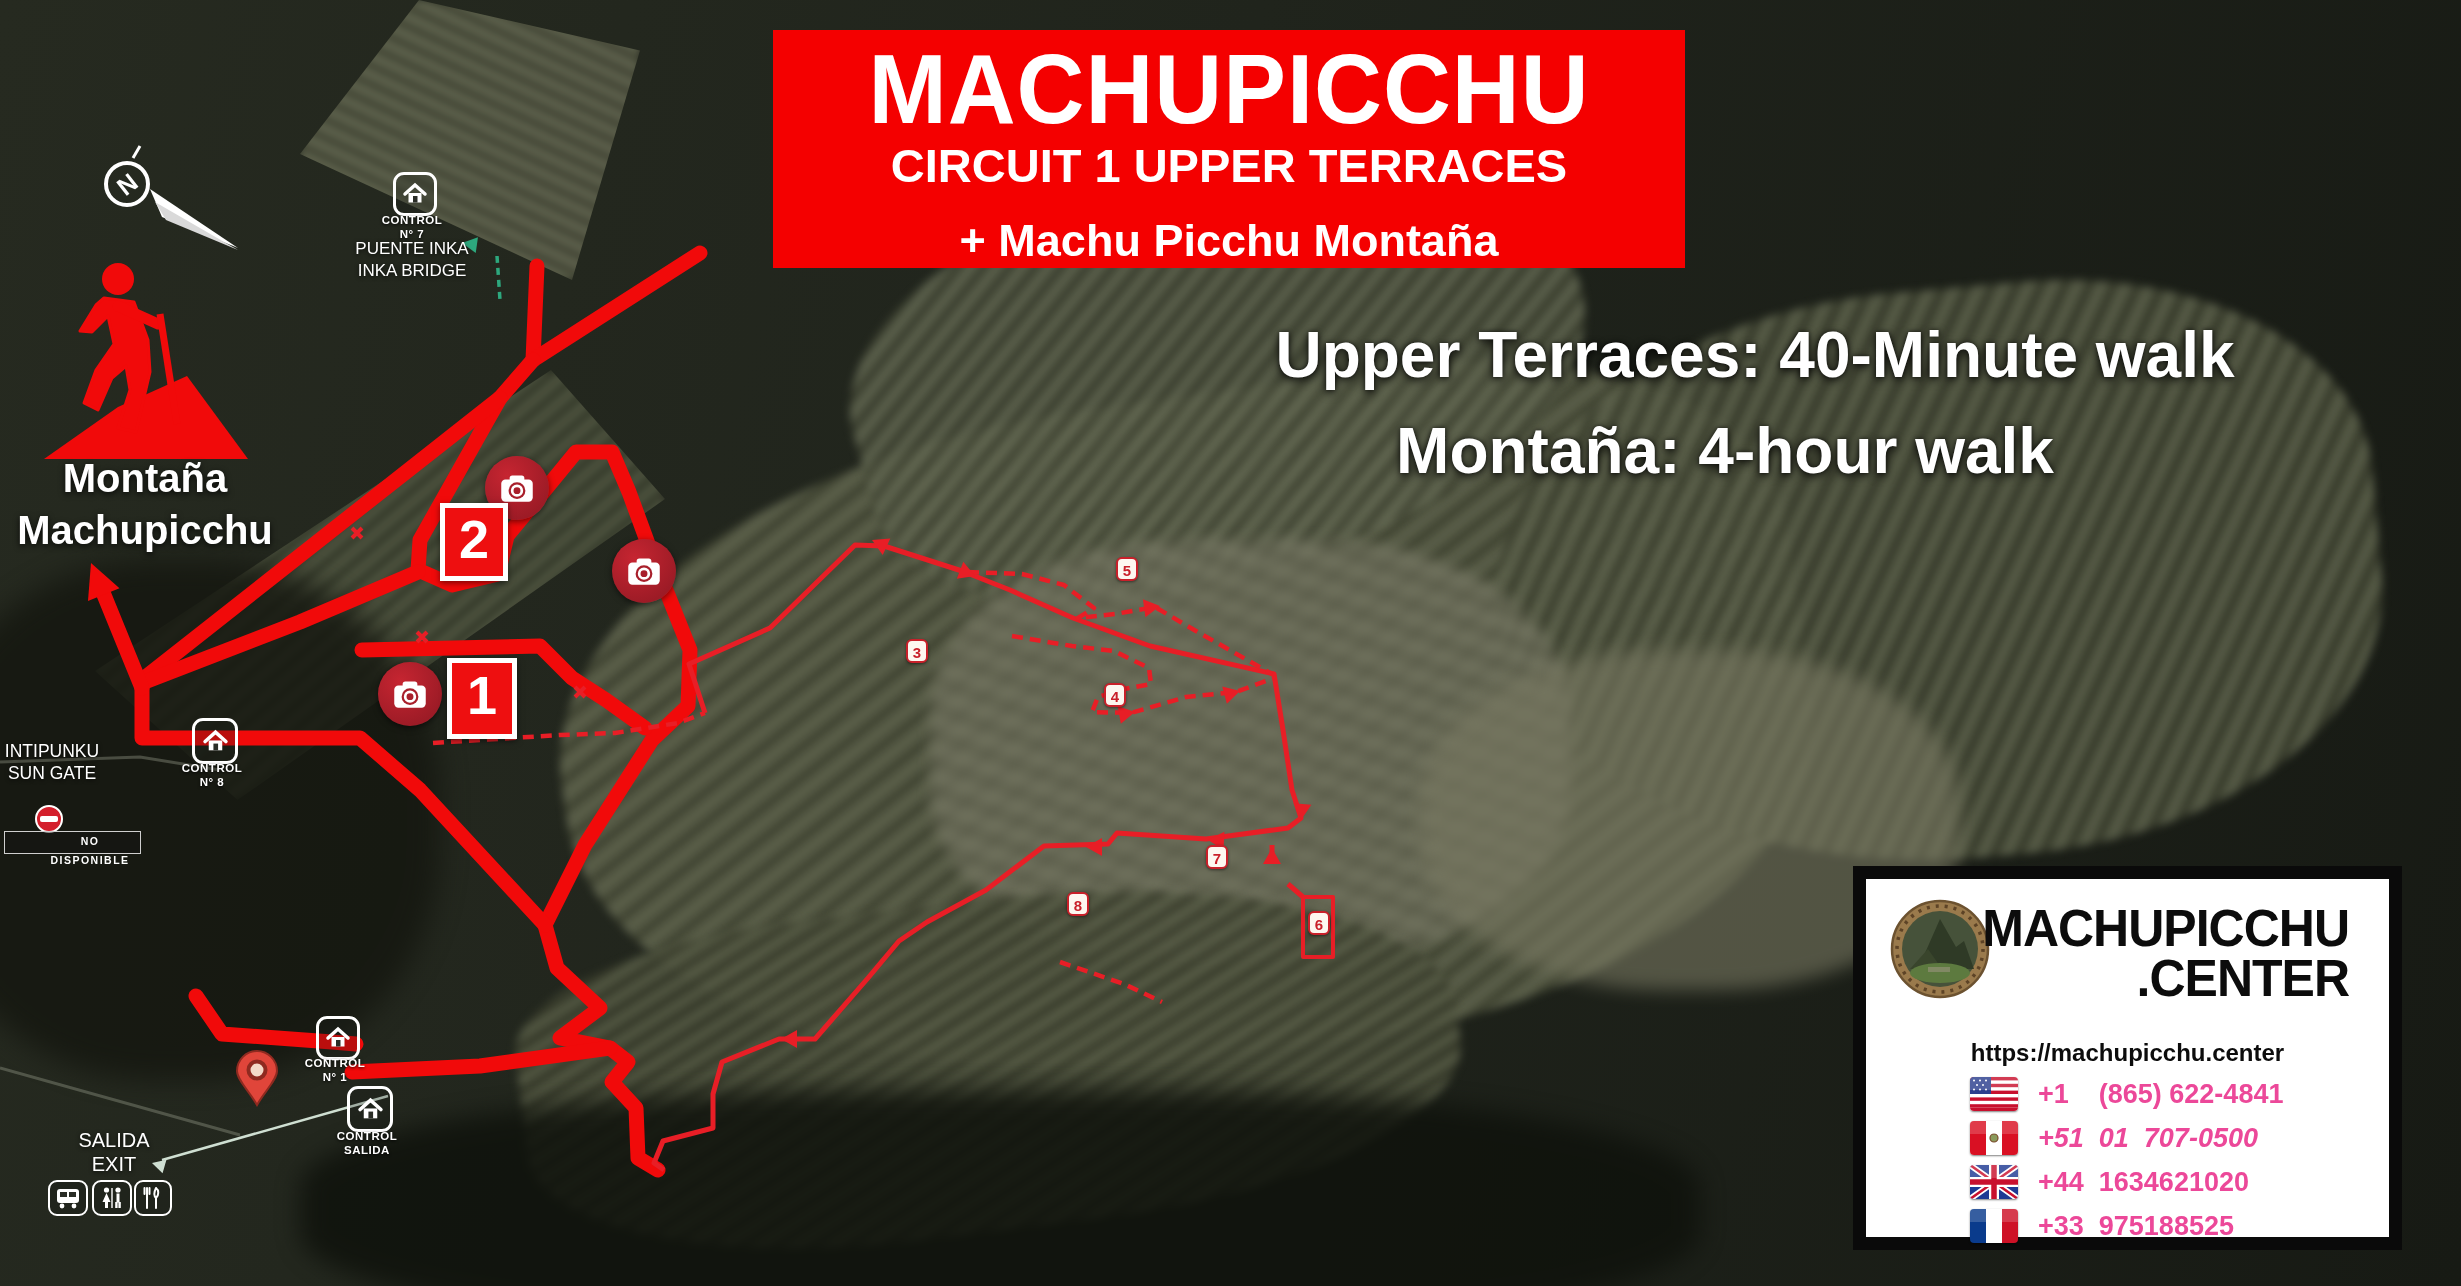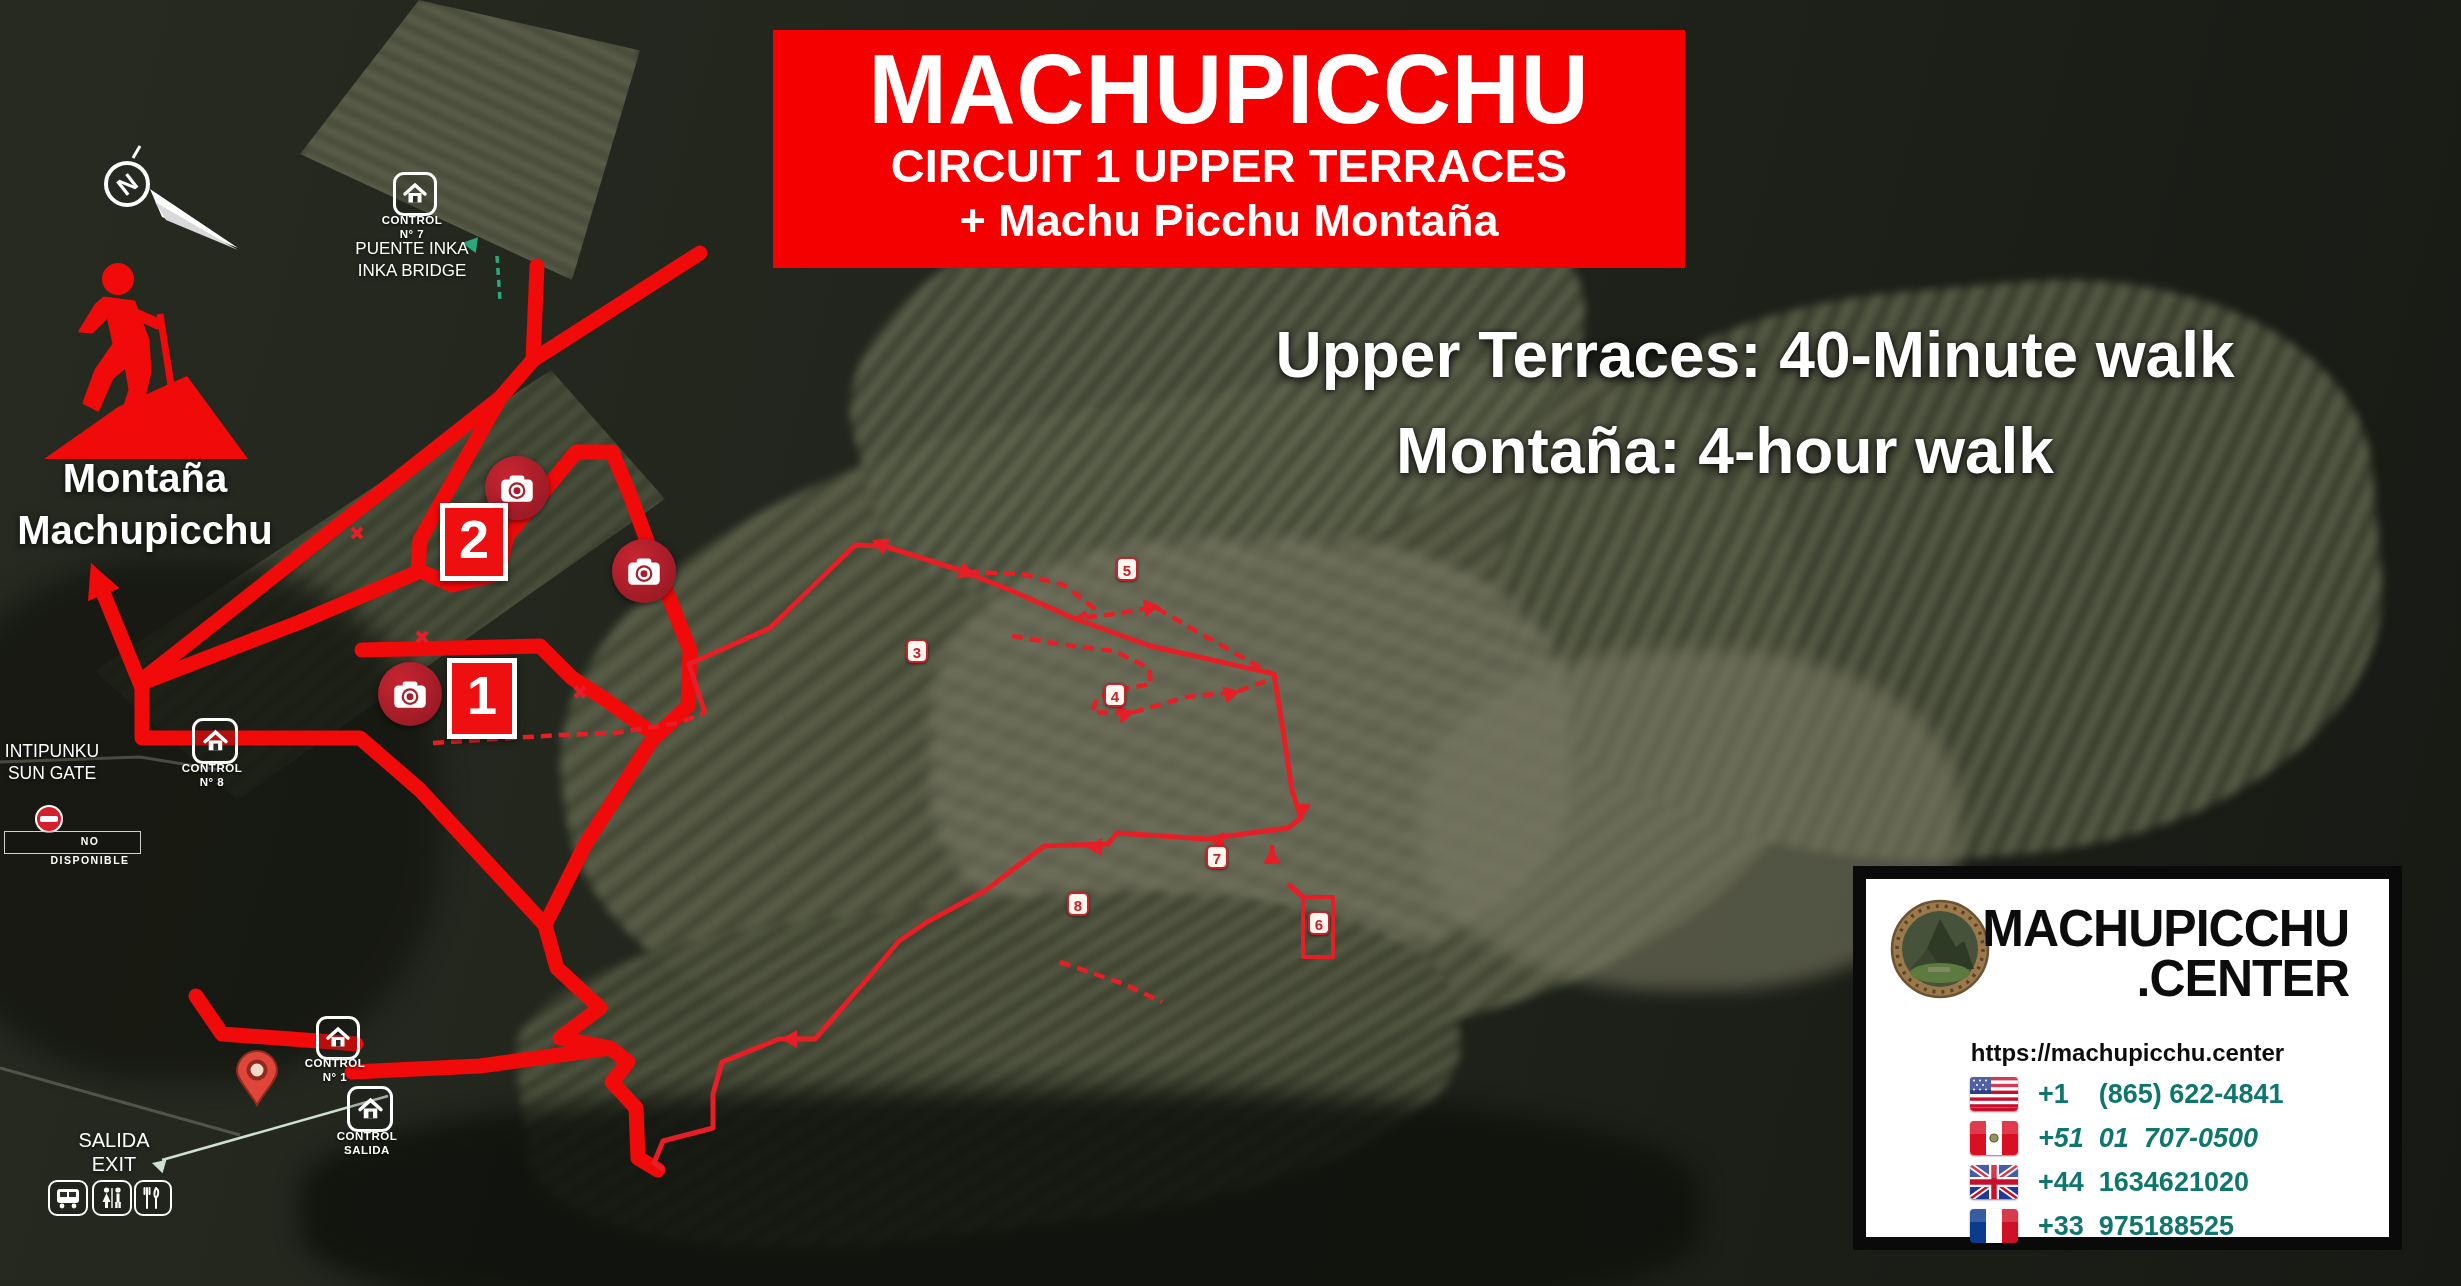--- a/index.html
+++ b/index.html
@@ -5,21 +5,21 @@
   html,body{margin:0;padding:0;background:#101210;}
   #stage{position:relative;width:2461px;height:1286px;overflow:hidden;
          font-family:"Liberation Sans",sans-serif;background:linear-gradient(105deg,#262a20 0%,#20241c 45%,#171a14 100%);}
   .abs{position:absolute;}
   
   .terr{position:absolute;filter:blur(4px);}
   
   .banner{left:773px;top:30px;width:912px;height:238px;background:#f40000;color:#fff;text-align:center;}
   .banner .t1{margin-top:12px;font-size:94px;font-weight:800;letter-spacing:1px;line-height:1.02;transform:scaleY(1.04);}
   .banner .t2{font-size:47px;font-weight:800;line-height:1.18;}
-  .banner .t3{font-size:45px;font-weight:800;line-height:1.25;}
+  .banner .t3{font-size:45px;font-weight:800;line-height:1.25;margin-top:20px;}
   
   .walk{color:#fff;font-weight:800;font-size:64px;text-align:center;text-shadow:0 3px 10px rgba(0,0,0,.75),0 0 4px rgba(0,0,0,.6);white-space:nowrap;}
   
   .montana{left:5px;top:452px;width:280px;color:#fff;font-weight:800;font-size:40px;text-align:center;line-height:1.3;text-shadow:0 2px 6px rgba(0,0,0,.8);}
   
   .maplabel{color:#fff;text-align:center;text-shadow:0 1px 4px rgba(0,0,0,.8);}
   .ctl-box{border:3px solid #fff;border-radius:11px;background:rgba(25,28,22,.25);display:flex;align-items:center;justify-content:center;}
   .ctl-label{color:#fff;font-size:11.5px;font-weight:700;text-align:center;line-height:1.25;text-shadow:0 1px 3px rgba(0,0,0,.9);letter-spacing:.5px;}
   
   .entrance{left:72px;top:918px;width:285px;height:77px;background:#fff;color:#ee1111;font-size:50px;font-weight:800;text-align:center;line-height:77px;box-shadow:0 2px 8px rgba(0,0,0,.5);}
@@ -32,21 +32,21 @@
   
   .fac{width:40px;height:36px;border:2.5px solid #fff;border-radius:9px;box-sizing:border-box;display:flex;align-items:center;justify-content:center;background:rgba(20,22,18,.2);}
   
   .contact{left:1853px;top:866px;width:549px;height:384px;background:#0a0a0a;}
   .contact-inner{position:absolute;left:13px;top:13px;right:13px;bottom:13px;background:#fff;}
   .brand{position:absolute;right:40px;top:24px;text-align:right;color:#0c0c0c;font-weight:800;line-height:1.0;}
   .brand .b1{font-size:50px;letter-spacing:-1px;transform:scaleY(1.05);}
   .brand .b2{font-size:50px;letter-spacing:-1px;transform:scaleY(1.05);}
   .url{position:absolute;left:0;right:0;top:160px;text-align:center;font-size:24px;font-weight:800;color:#0c0c0c;}
   .phone-row{position:absolute;left:104px;display:flex;align-items:center;gap:20px;}
-  .phone-number{font-size:27px;font-weight:800;color:#0f766e;white-space:pre;}
+  .phone-number{font-size:27px;font-weight:800;color:#ec4899;white-space:pre;}
   .flagbox{width:48px;height:34px;border-radius:4px;overflow:hidden;box-shadow:0 1px 2px rgba(0,0,0,.5);position:relative;}
 </style>
 </head>
 <body>
 
 <div id="stage">
 
   <div class="terr" style="left:95px;top:370px;width:570px;height:430px;background:#474c37;clip-path:polygon(80% 0,100% 30%,25% 100%,0 70%);
        background-image:repeating-linear-gradient(-40deg,rgba(0,0,0,.28) 0 7px,rgba(255,255,255,.05) 7px 18px);opacity:.95;"></div>
   <div class="terr" style="left:300px;top:0;width:340px;height:280px;background:#5d6149;clip-path:polygon(35% 0,100% 18%,80% 100%,0 55%);

